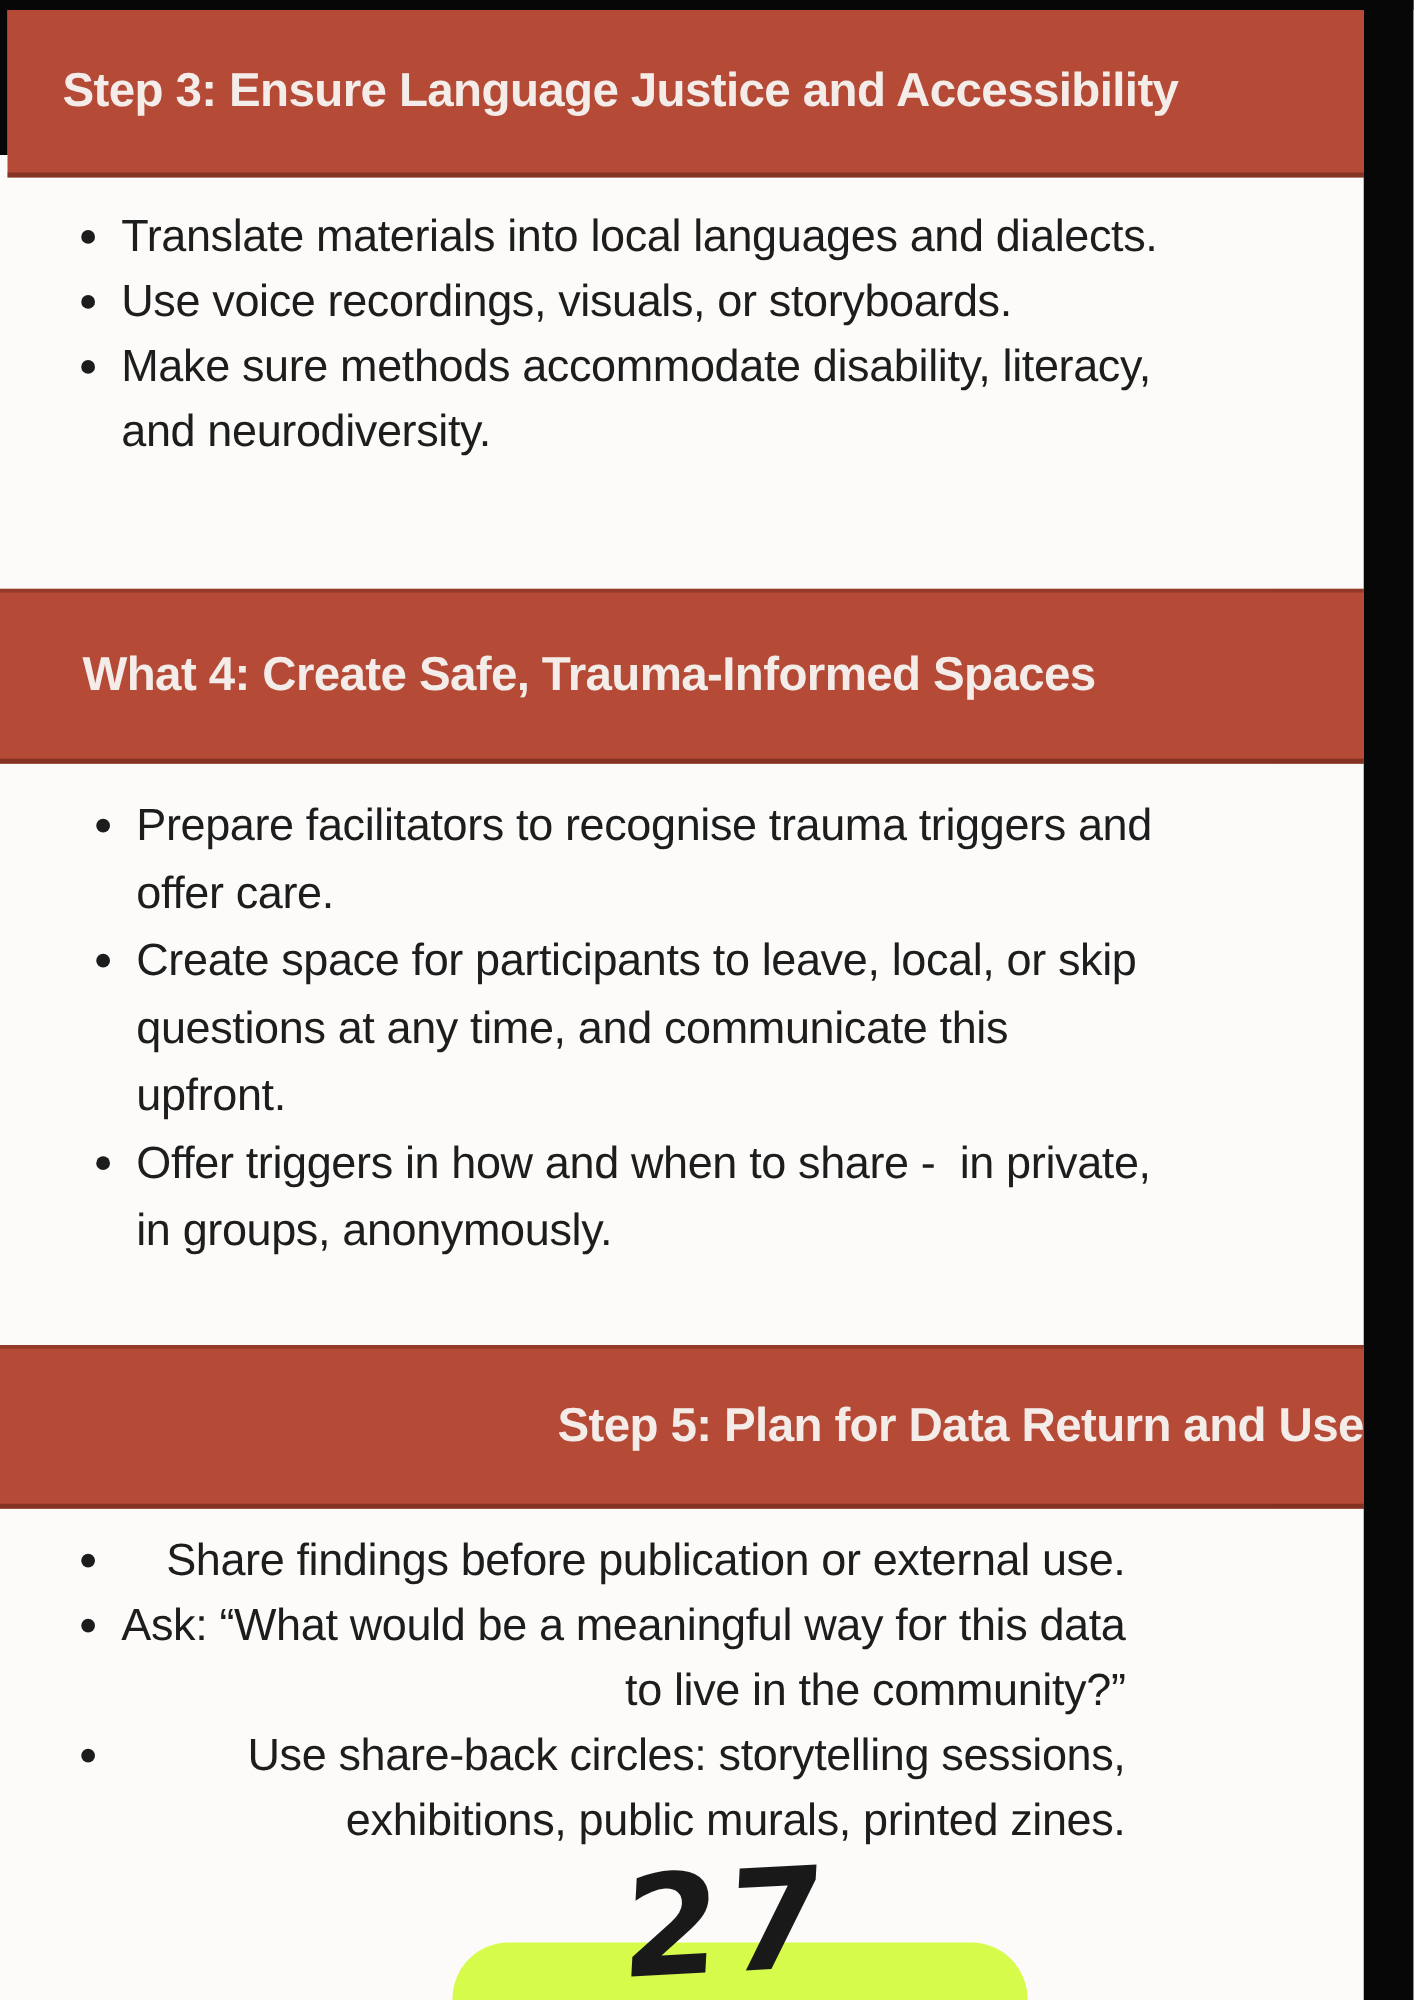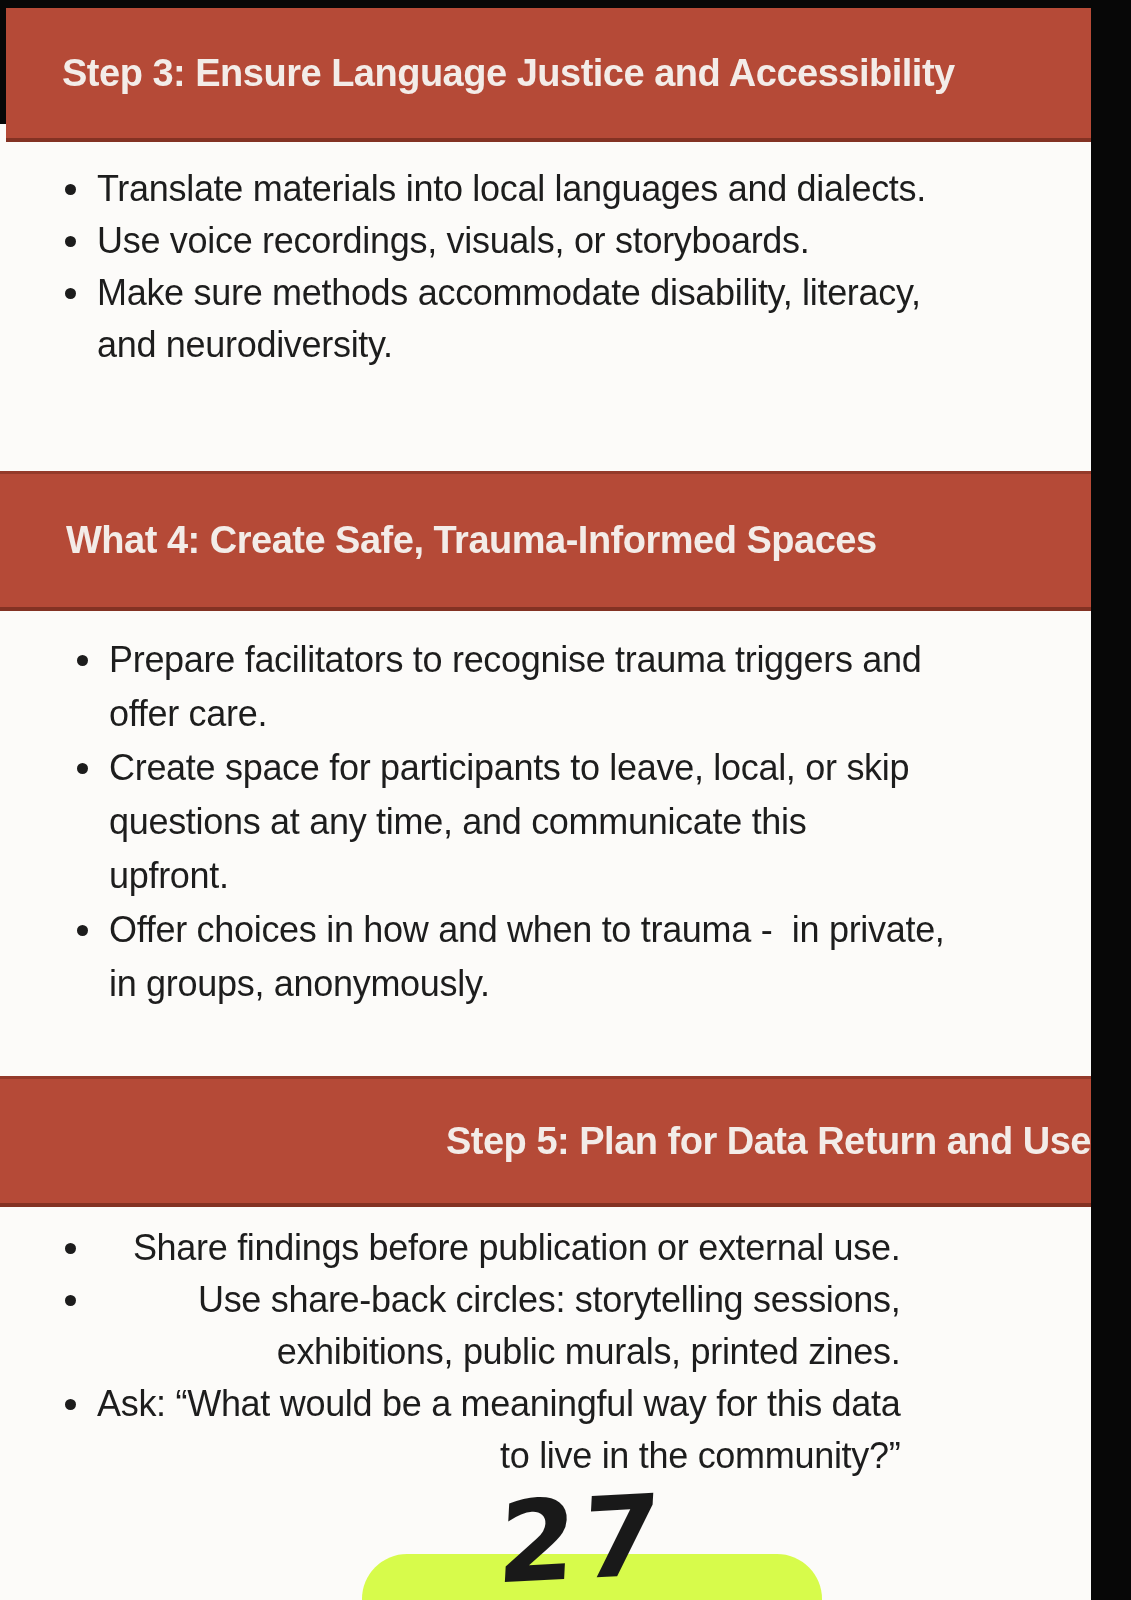--- a/index.html
+++ b/index.html
@@ -18,21 +18,21 @@
 
   
   .banner {
     position:absolute; right:40px; left:0;
     background:#b54a37;
     display:flex; align-items:center;
     box-sizing:border-box;
     border-bottom:4px solid rgba(72,22,12,0.45);
     z-index:2;
   }
-  .banner-1 { left:6px; top:8px;    height:134px; padding-left:56px; }
+  .banner-1 { left:6px; top:8px;    height:134px; padding-left:44px; }
   .banner-2 { top:471px;  height:140px; padding-left:66px; border-top:3px solid rgba(72,22,12,0.30); }
   .banner-3 { top:1076px; height:131px; padding-left:66px; border-top:3px solid rgba(72,22,12,0.30);justify-content:flex-end; }
   .banner-title {
     margin:0;
     font-size:38px; font-weight:bold; letter-spacing:-0.5px;
     color:#f3ece8; white-space:nowrap;
   }
 
   
   .bullets {
@@ -119,49 +119,49 @@
       <span class="dot"></span>
       <span class="lines">
         <span class="line">Create space for participants to leave, local, or skip</span>
         <span class="line">questions at any time, and communicate this</span>
         <span class="line">upfront.</span>
       </span>
     </li>
     <li class="bullet">
       <span class="dot"></span>
       <span class="lines">
-        <span class="line">Offer choices in how and when to trauma -  in private,</span>
+        <span class="line">Offer triggers in how and when to share -  in private,</span>
         <span class="line">in groups, anonymously.</span>
       </span>
     </li>
   </ul>
 
   <section class="banner banner-3">
     <h2 class="banner-title">Step 5: Plan for Data Return and Use</h2>
   </section>
 
   <ul class="bullets s3">
     <li class="bullet">
       <span class="dot"></span>
       <span class="lines">
         <span class="line">Share findings before publication or external use.</span>
       </span>
     </li>
     <li class="bullet">
       <span class="dot"></span>
       <span class="lines">
-        <span class="line">Use share-back circles: storytelling sessions,</span>
-        <span class="line">exhibitions, public murals, printed zines.</span>
+        <span class="line">Ask: “What would be a meaningful way for this data</span>
+        <span class="line">to live in the community?”</span>
       </span>
     </li>
     <li class="bullet">
       <span class="dot"></span>
       <span class="lines">
-        <span class="line">Ask: “What would be a meaningful way for this data</span>
-        <span class="line">to live in the community?”</span>
+        <span class="line">Use share-back circles: storytelling sessions,</span>
+        <span class="line">exhibitions, public murals, printed zines.</span>
       </span>
     </li>
   </ul>
 
   <div class="pn-highlight"></div>
   <div class="page-number">27</div>
 
 </div>
 
 </body></html>

